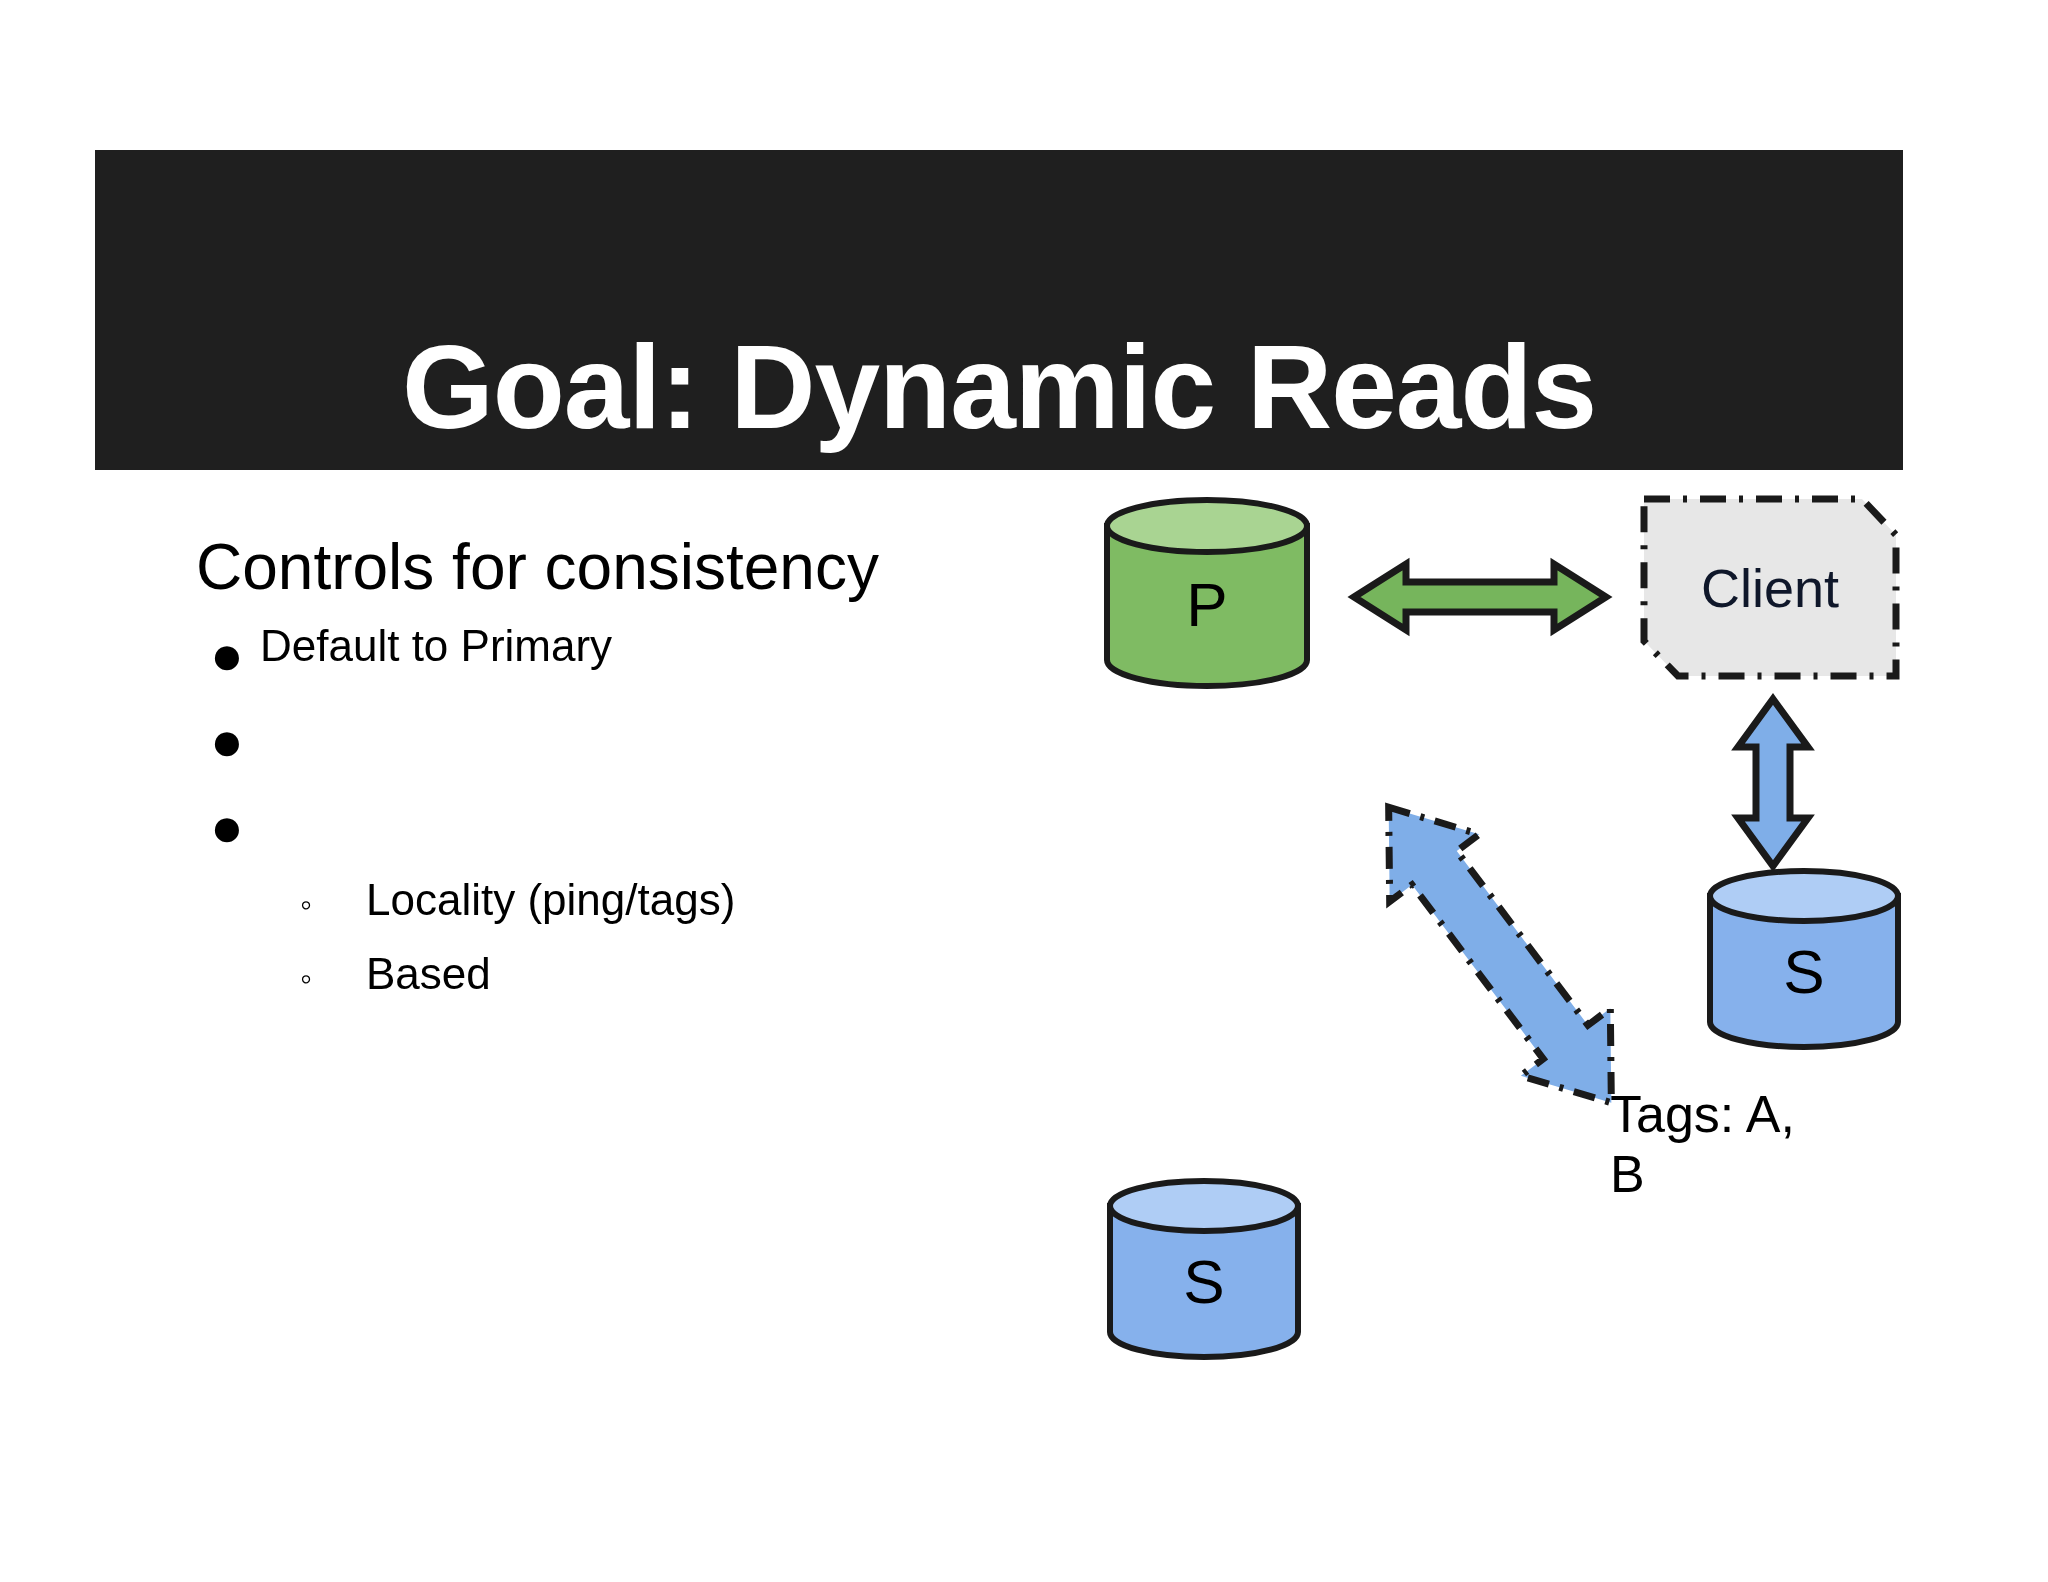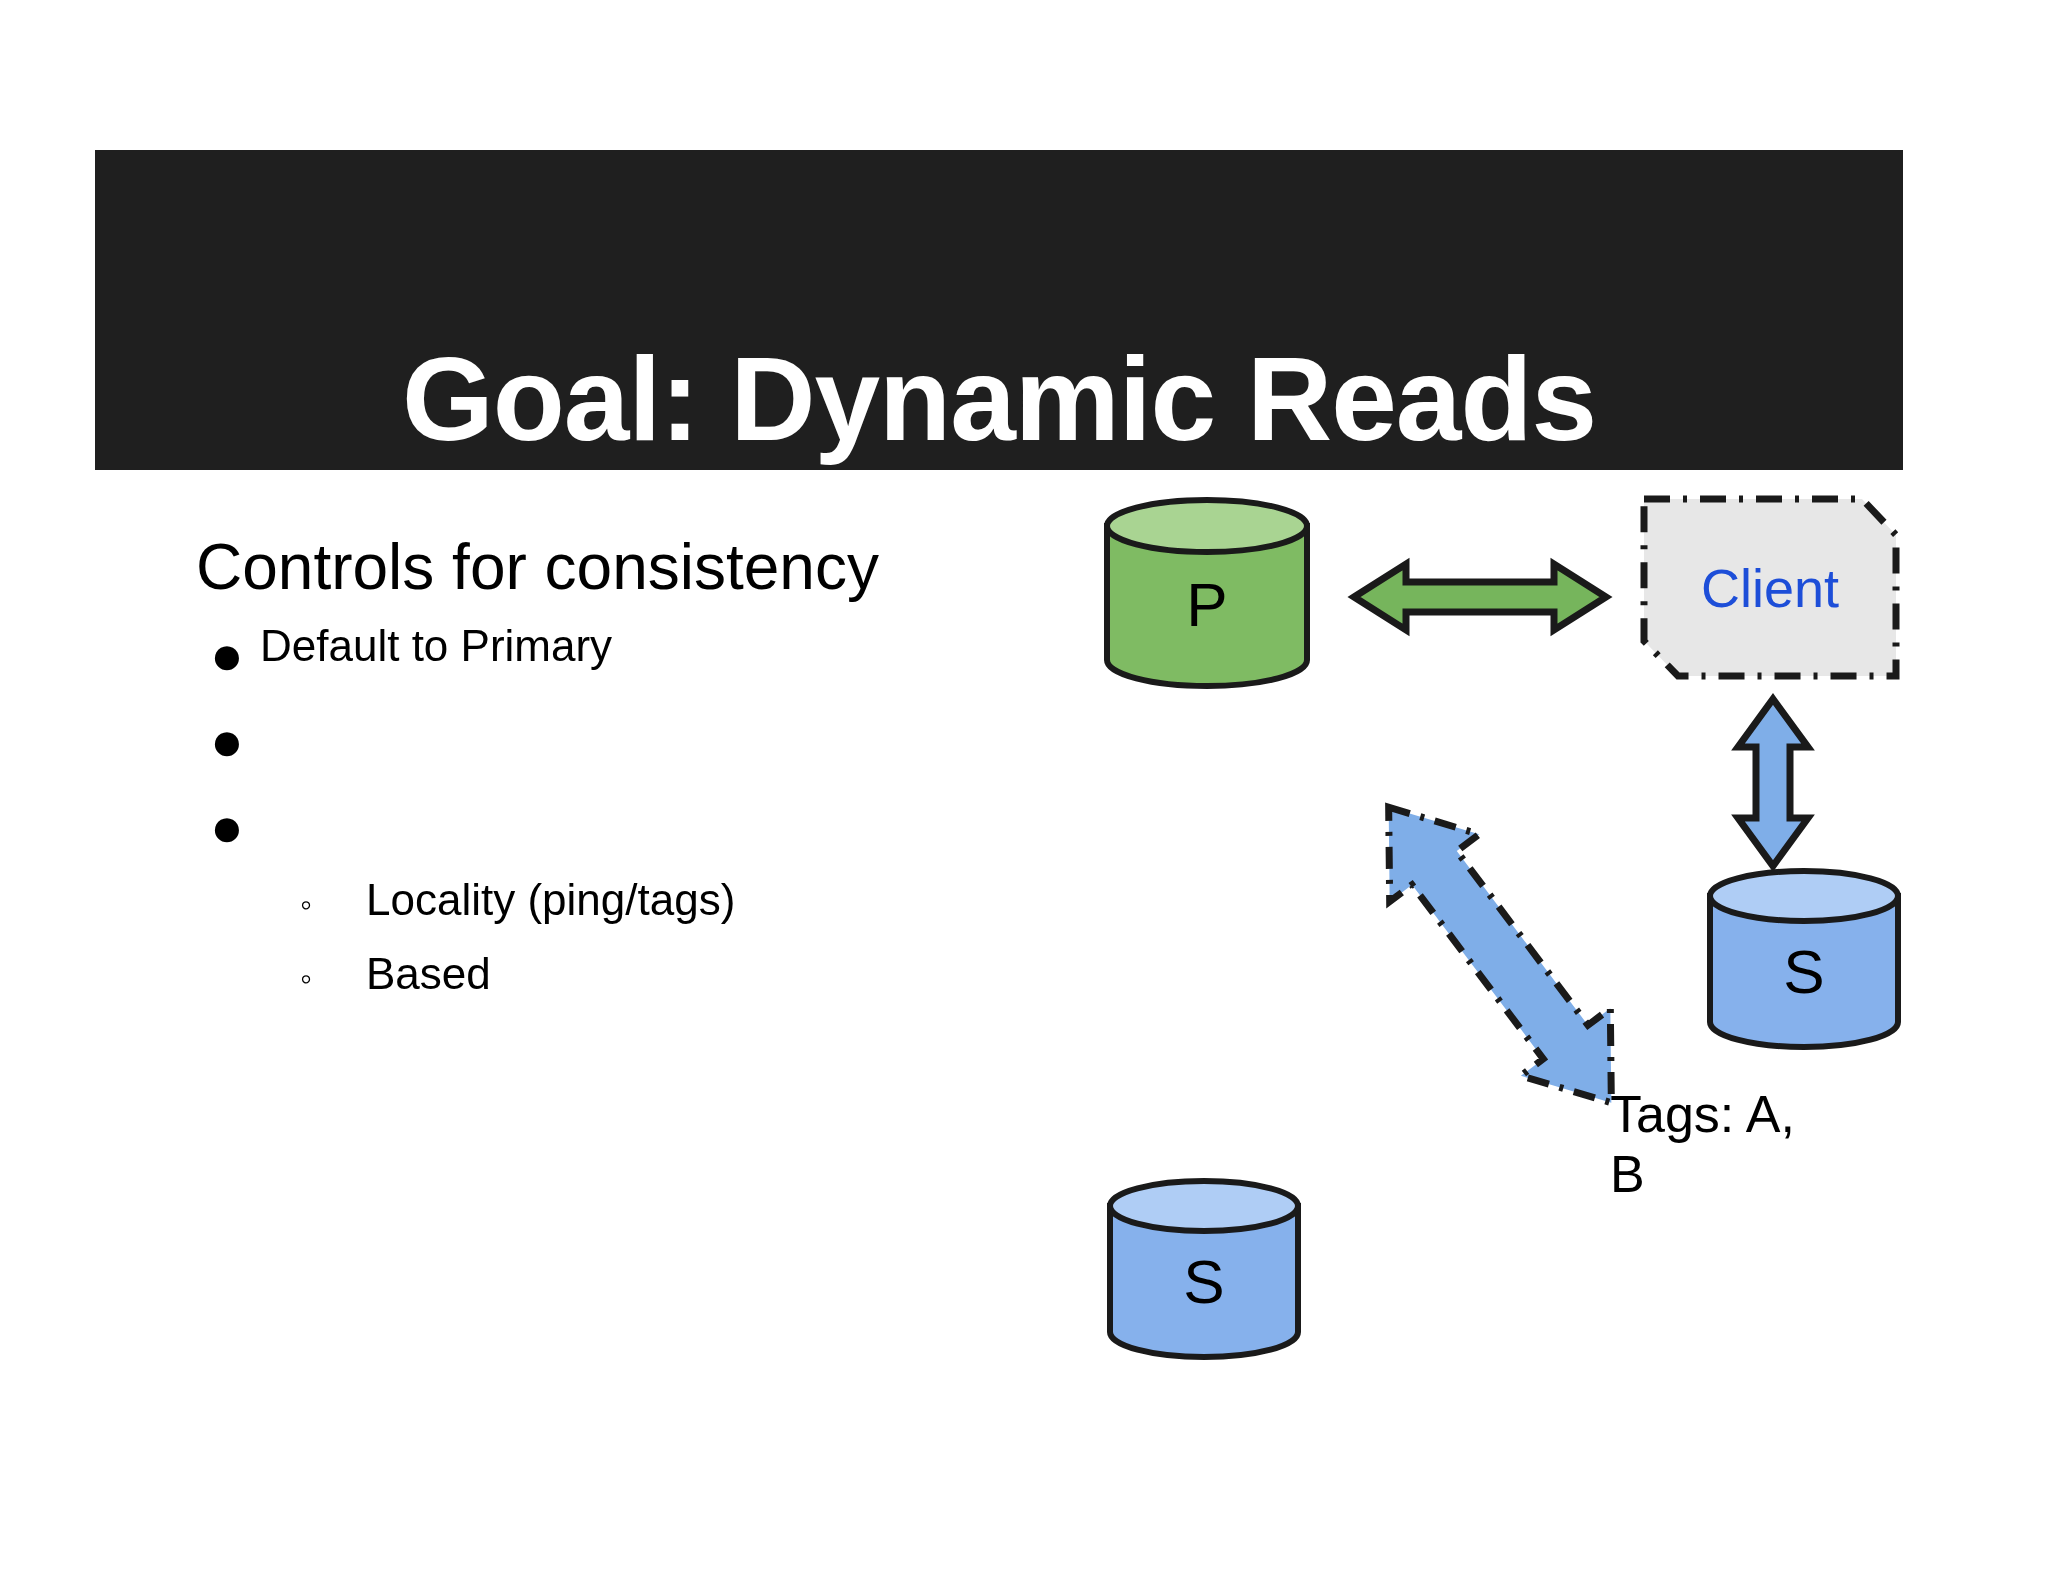--- a/index.html
+++ b/index.html
@@ -21,21 +21,21 @@
     position: absolute;
     left: 95px;
     top: 150px;
     width: 1808px;
     height: 320px;
     background: #1F1F1F;
     display: flex;
     align-items: flex-end;
     justify-content: center;
     box-sizing: border-box;
-    padding-bottom: 12px;
+    padding-bottom: 24px;
   }
   #title-text {
     color: #FFFFFF;
     font-size: 118px;
     font-weight: bold;
     line-height: 1.0;
     letter-spacing: -1px;
     white-space: nowrap;
   }
 
@@ -119,21 +119,21 @@
     position: absolute;
     width: 260px;
     height: 185px;
     display: flex;
     align-items: center;
     justify-content: center;
   }
   .client-label {
     position: relative;
     font-size: 54px;
-    color: #1d4ed8;
+    color: #0f172a;
     z-index: 2;
   }
   .tag-label {
     position: absolute;
     font-size: 52px;
     line-height: 1.15;
     color: #000000;
   }
   svg { display: block; overflow: visible; }
 </style>

